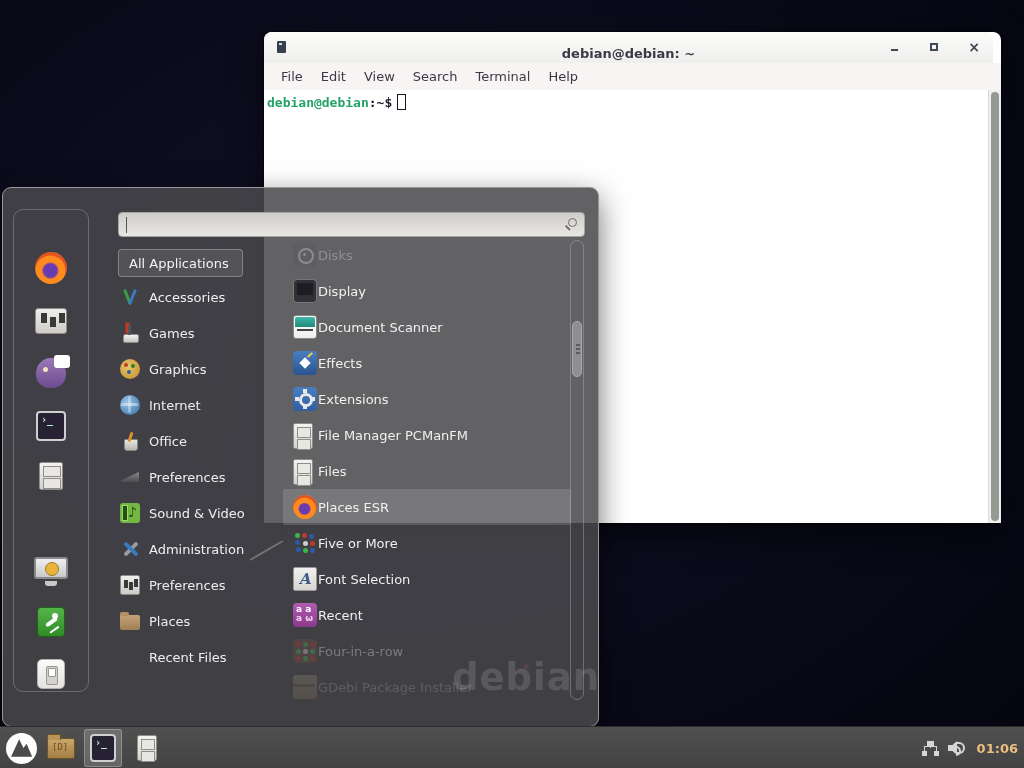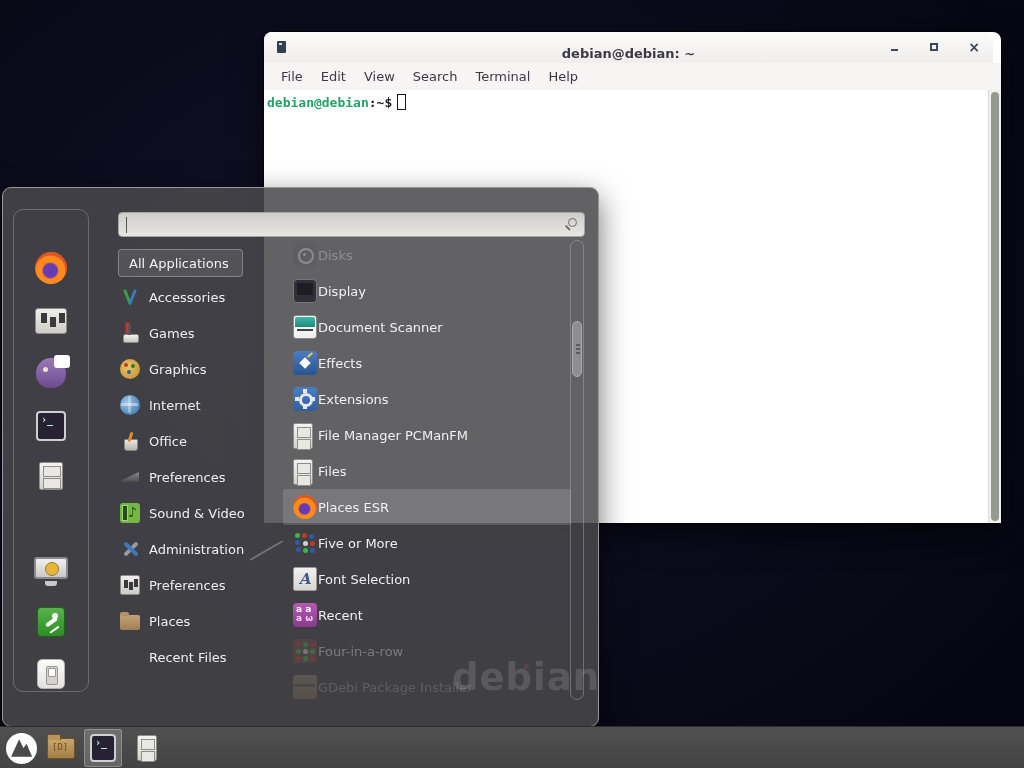--- a/index.html
+++ b/index.html
@@ -455,13 +455,23 @@
   <div class="tb-launch" style="left:42px">
     <span class="ic ti-folder"></span>
   </div>
   <div class="tb-launch active" style="left:84px">
     <span class="ic ic-terminal small"></span>
   </div>
   <div class="tb-launch" style="left:128px">
     <span class="ic ic-cabinet small"></span>
   </div>
 
+  <div class="tray">
+    <span class="ic ti-network">
+      <span class="ti-net-stem"></span>
+        <span class="ti-net-lines"></span>
+    </span>
+    <span class="ic ti-volume">
+      <span class="ti-vol-waves"></span>
+    </span>
+    <span class="clock">01:06</span>
+  </div>
 </div>
 
 </body></html>

